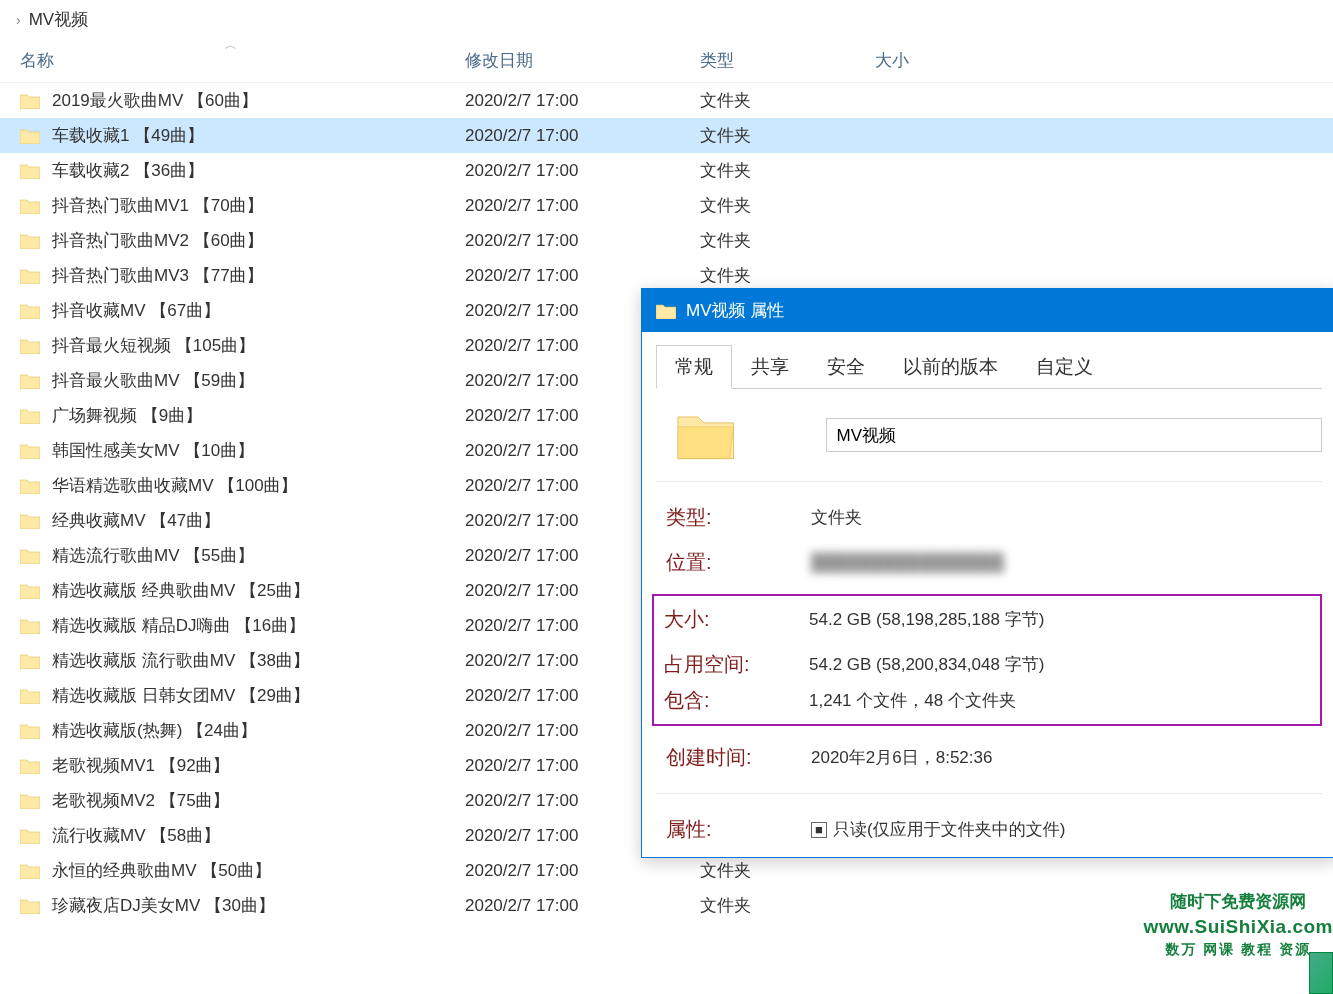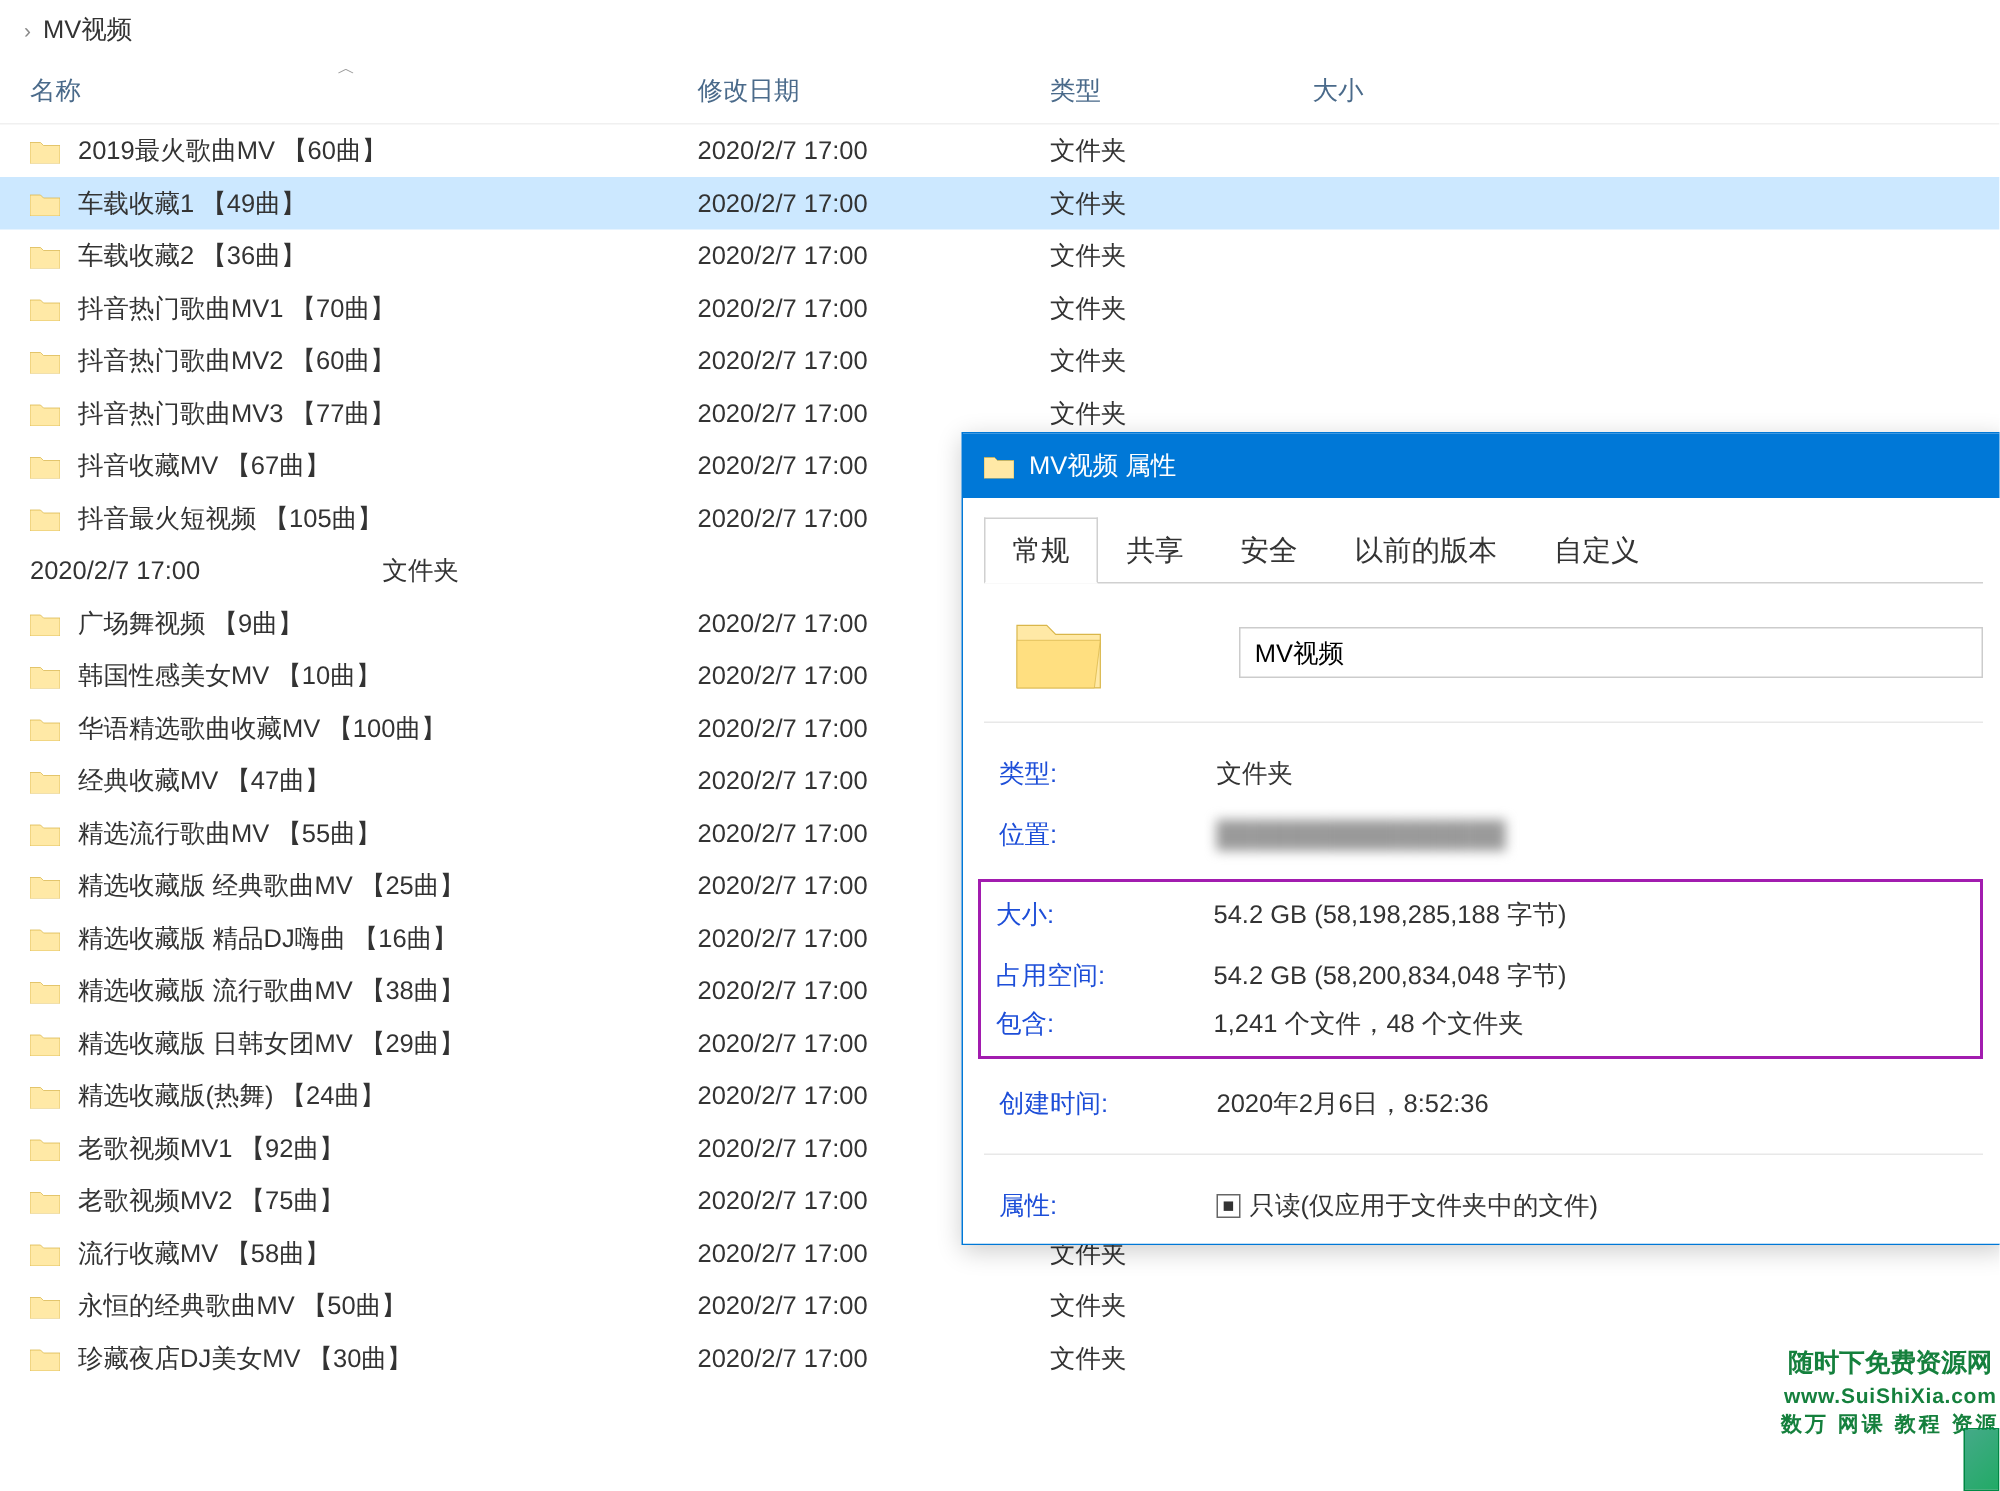--- a/index.html
+++ b/index.html
@@ -128,22 +128,22 @@
       padding-left: 10px;
     }
     .prop-row.icon-row {
       align-items: center;
       padding-bottom: 20px;
       border-bottom: 1px solid #e8e8e8;
       margin-bottom: 22px;
     }
     .prop-label {
       width: 145px;
-      color: #1d4ed8;
-      font-size: 17px;
+      color: #7f1d1d;
+      font-size: 20px;
     }
     .prop-value {
       font-size: 17px;
       color: #333;
     }
     .large-folder-icon {
       width: 60px;
       height: 52px;
       margin-right: 90px;
       margin-left: 10px;
@@ -186,21 +186,21 @@
       right: 0;
       bottom: 34px;
       color: #15803d;
       font-weight: bold;
       font-size: 16px;
       text-align: center;
       line-height: 1.4;
       text-shadow: 1px 1px 0 #fff;
     }
     .watermark .line1 { font-size: 17px; }
-    .watermark .line2 { font-size: 14px; letter-spacing: 0.5px;}
+    .watermark .line2 { font-size: 19px; letter-spacing: 0.5px;}
     .watermark .line3 { font-size: 14px; letter-spacing: 2px;}
     .green-corner {
       position: absolute;
       right: 0;
       bottom: 0;
       width: 24px;
       height: 42px;
       background: linear-gradient(135deg, #4a8, #2a6);
       border: 1px solid #084;
     }
@@ -306,20 +306,26 @@
           <span class="folder-icon"><svg viewBox="0 0 20 16">
               <path d="M0 2 L7 2 L9 4 L20 4 L20 16 L0 16 Z" fill="#ffe9a6" stroke="#d9b64a" stroke-width="0.5"></path>
             </svg></span>
           <span>抖音最火短视频 【105曲】</span>
         </div>
         <div class="col-date">2020/2/7 17:00</div>
         <div class="col-type">文件夹</div>
         <div class="col-size"></div>
       </div>
       <div class="file-row">
+        <div class="col-name">
+          <span class="folder-icon"><svg viewBox="0 0 20 16">
+              <path d="M0 2 L7 2 L9 4 L20 4 L20 16 L0 16 Z" fill="#ffe9a6" stroke="#d9b64a" stroke-width="0.5"></path>
+            </svg></span>
+          <span>抖音最火歌曲MV 【59曲】</span>
+        </div>
         <div class="col-date">2020/2/7 17:00</div>
         <div class="col-type">文件夹</div>
         <div class="col-size"></div>
       </div>
       <div class="file-row">
         <div class="col-name">
           <span class="folder-icon"><svg viewBox="0 0 20 16">
               <path d="M0 2 L7 2 L9 4 L20 4 L20 16 L0 16 Z" fill="#ffe9a6" stroke="#d9b64a" stroke-width="0.5"></path>
             </svg></span>
           <span>广场舞视频 【9曲】</span>

